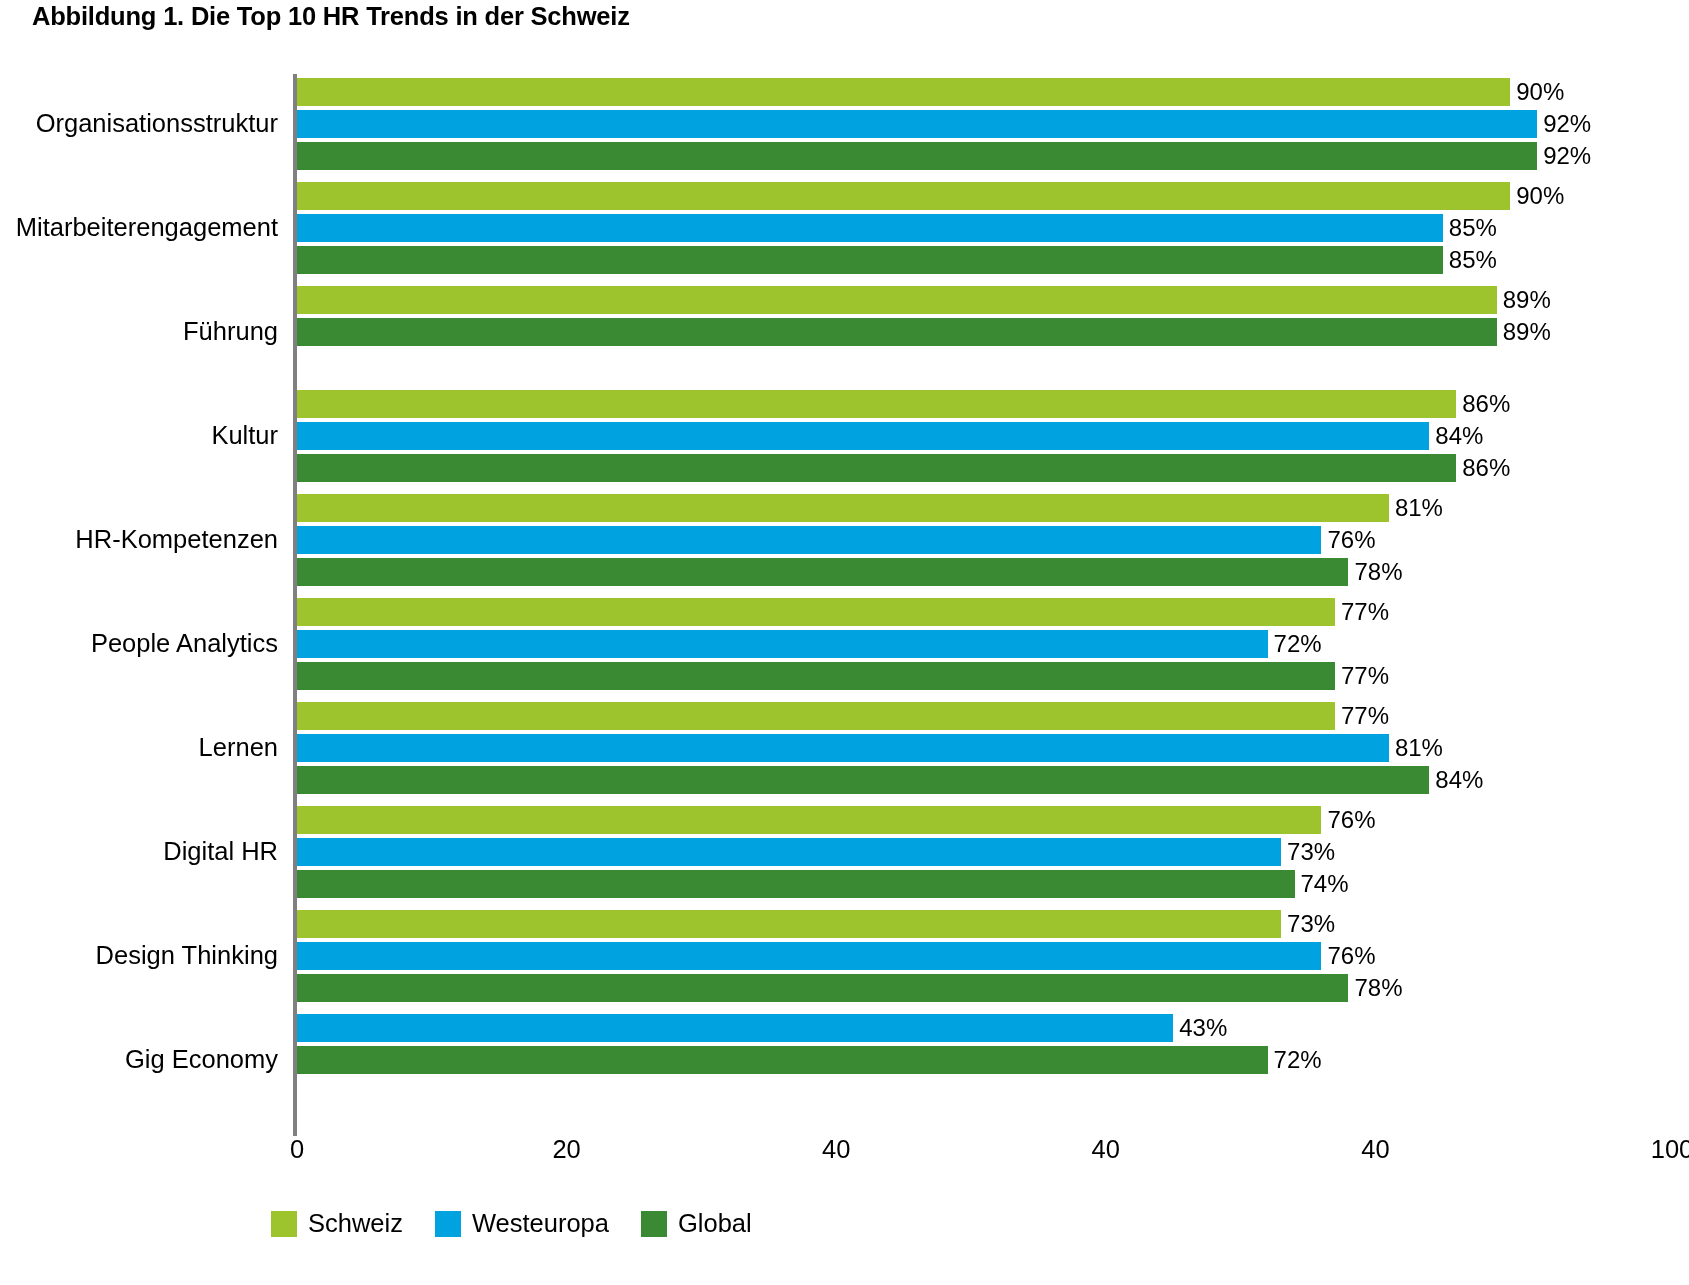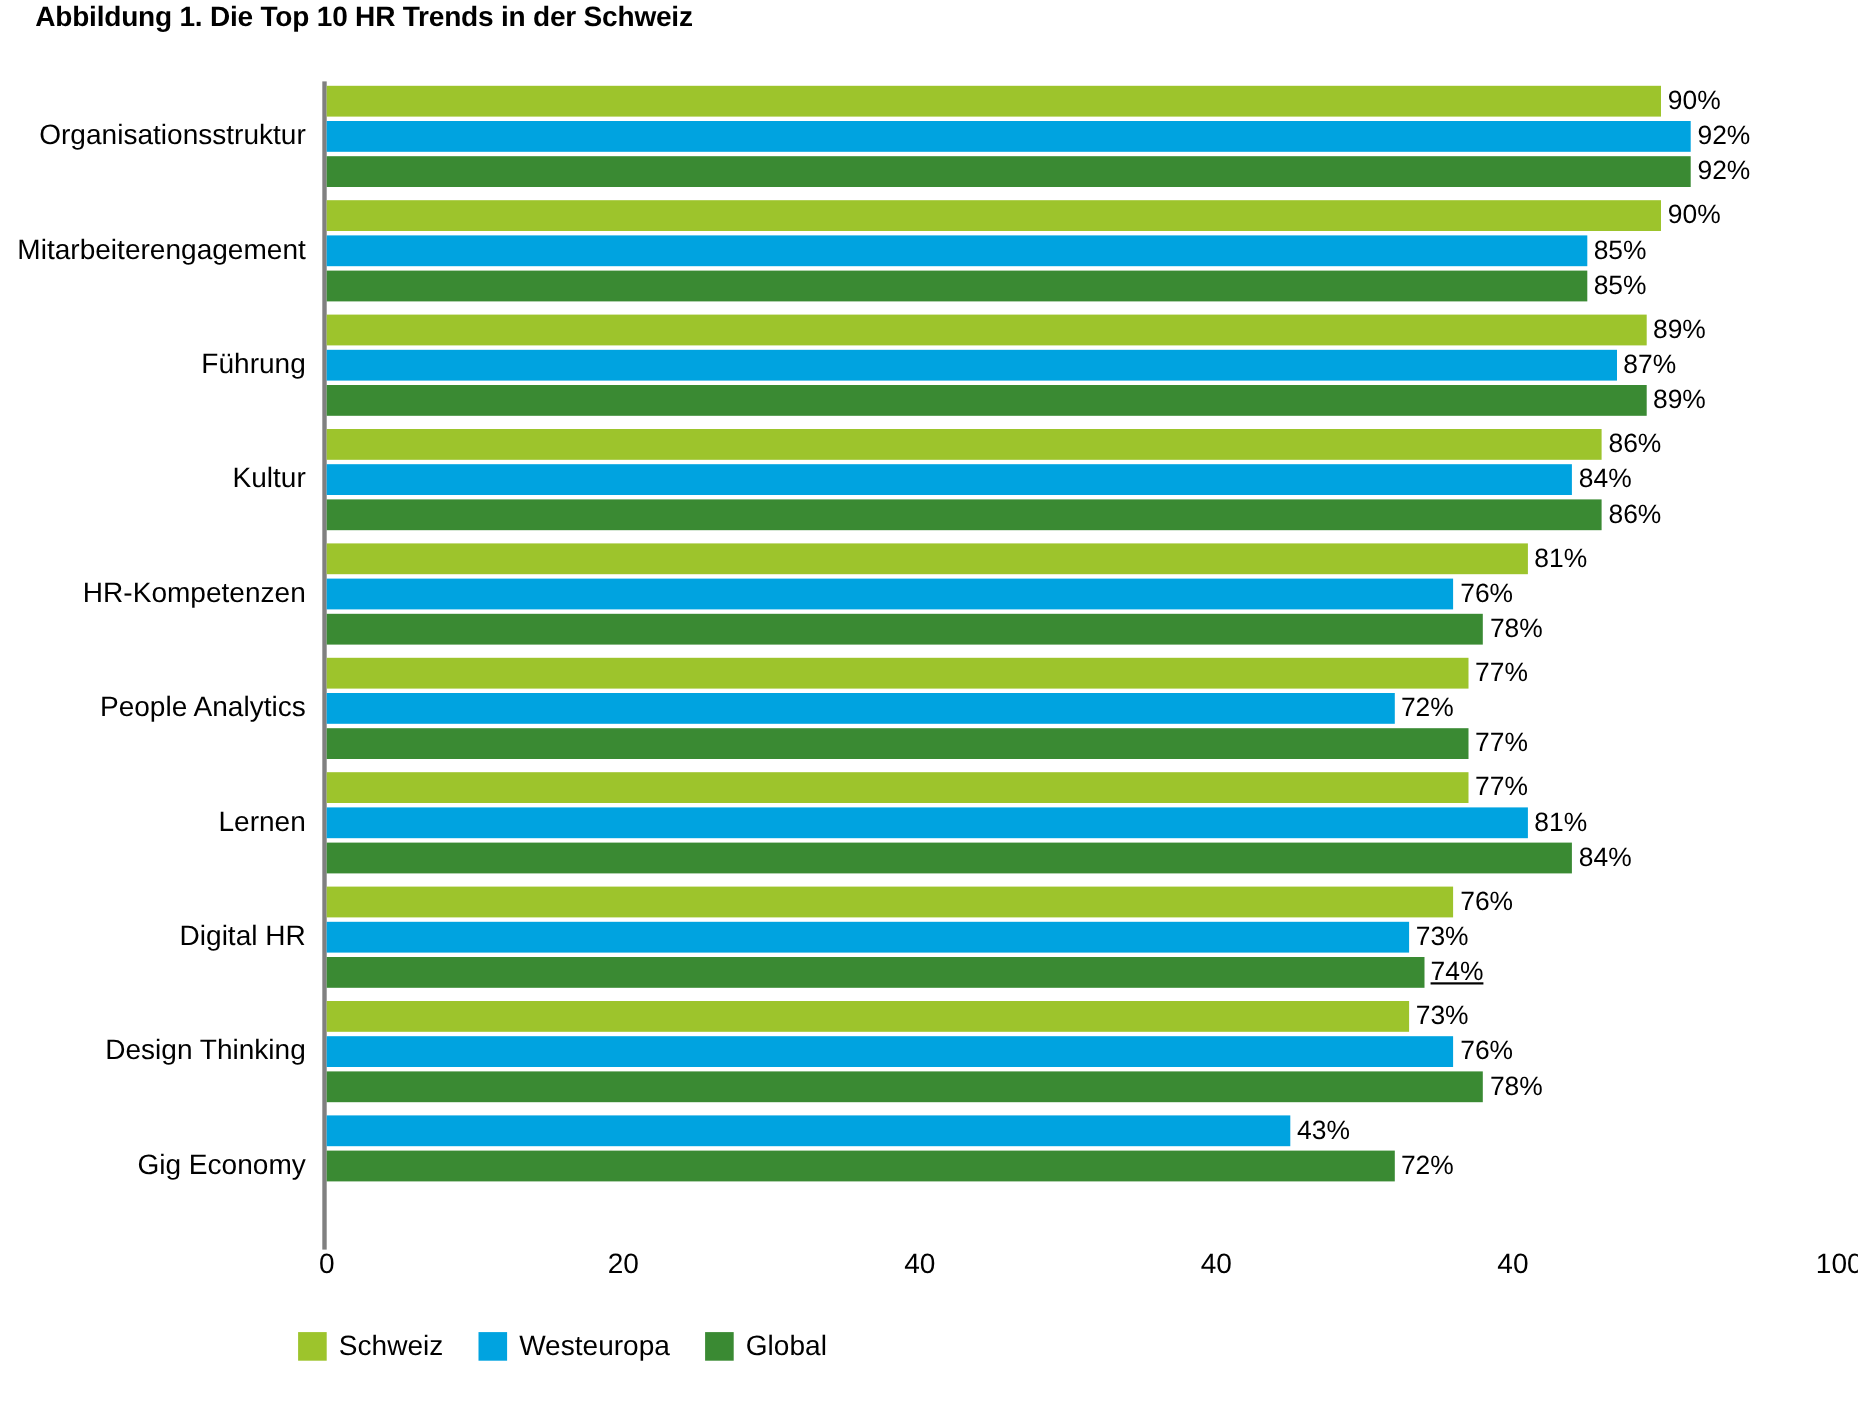--- a/index.html
+++ b/index.html
@@ -100,21 +100,21 @@
   
   #legend {
     position: absolute;
     left: 271px; top: 1211px;
     display: flex;
     align-items: center;
     gap: 0px;
   }
   .legend-item {
     display: flex;
-    align-items: flex-end;
+    align-items: flex-start;
     margin-right: 32px;
   }
   .legend-swatch {
     width: 26px; height: 26px;
     margin-right: 11px;
   }
   .legend-label {
     font-size: 25.5px;
     line-height: 1;
     white-space: nowrap;
@@ -163,24 +163,20 @@
         </div>
       </div>
       <div class="cat-row" style="top: 224px; height: 92px;">
         <div class="cat-label" style="top: 33px;">Führung</div>
         <div class="bars">
           <div class="bar-line">
             <div class="bar" style="width: 1199.72px; background: rgb(157, 196, 44);"></div>
             <div class="bar-value" style="left: 1199.72px;">89%</div>
           </div>
           <div class="bar-line">
-            <div class="bar" style="width: 1172.76px; background: rgb(0, 163, 224);"></div>
-            <div class="bar-value" style="left: 1172.76px;">87%</div>
-          </div>
-          <div class="bar-line">
             <div class="bar" style="width: 1199.72px; background: rgb(58, 138, 51);"></div>
             <div class="bar-value" style="left: 1199.72px;">89%</div>
           </div>
         </div>
       </div>
       <div class="cat-row" style="top: 328px; height: 92px;">
         <div class="cat-label" style="top: 33px;">Kultur</div>
         <div class="bars">
           <div class="bar-line">
             <div class="bar" style="width: 1159.28px; background: rgb(157, 196, 44);"></div>
@@ -253,21 +249,21 @@
           <div class="bar-line">
             <div class="bar" style="width: 1024.48px; background: rgb(157, 196, 44);"></div>
             <div class="bar-value" style="left: 1024.48px;">76%</div>
           </div>
           <div class="bar-line">
             <div class="bar" style="width: 984.04px; background: rgb(0, 163, 224);"></div>
             <div class="bar-value" style="left: 984.04px;">73%</div>
           </div>
           <div class="bar-line">
             <div class="bar" style="width: 997.52px; background: rgb(58, 138, 51);"></div>
-            <div class="bar-value" style="left: 997.52px; text-decoration: underline;">74%</div>
+            <div class="bar-value" style="left: 997.52px;">74%</div>
           </div>
         </div>
       </div>
       <div class="cat-row" style="top: 848px; height: 92px;">
         <div class="cat-label" style="top: 33px;">Design Thinking</div>
         <div class="bars">
           <div class="bar-line">
             <div class="bar" style="width: 984.04px; background: rgb(157, 196, 44);"></div>
             <div class="bar-value" style="left: 984.04px;">73%</div>
           </div>

